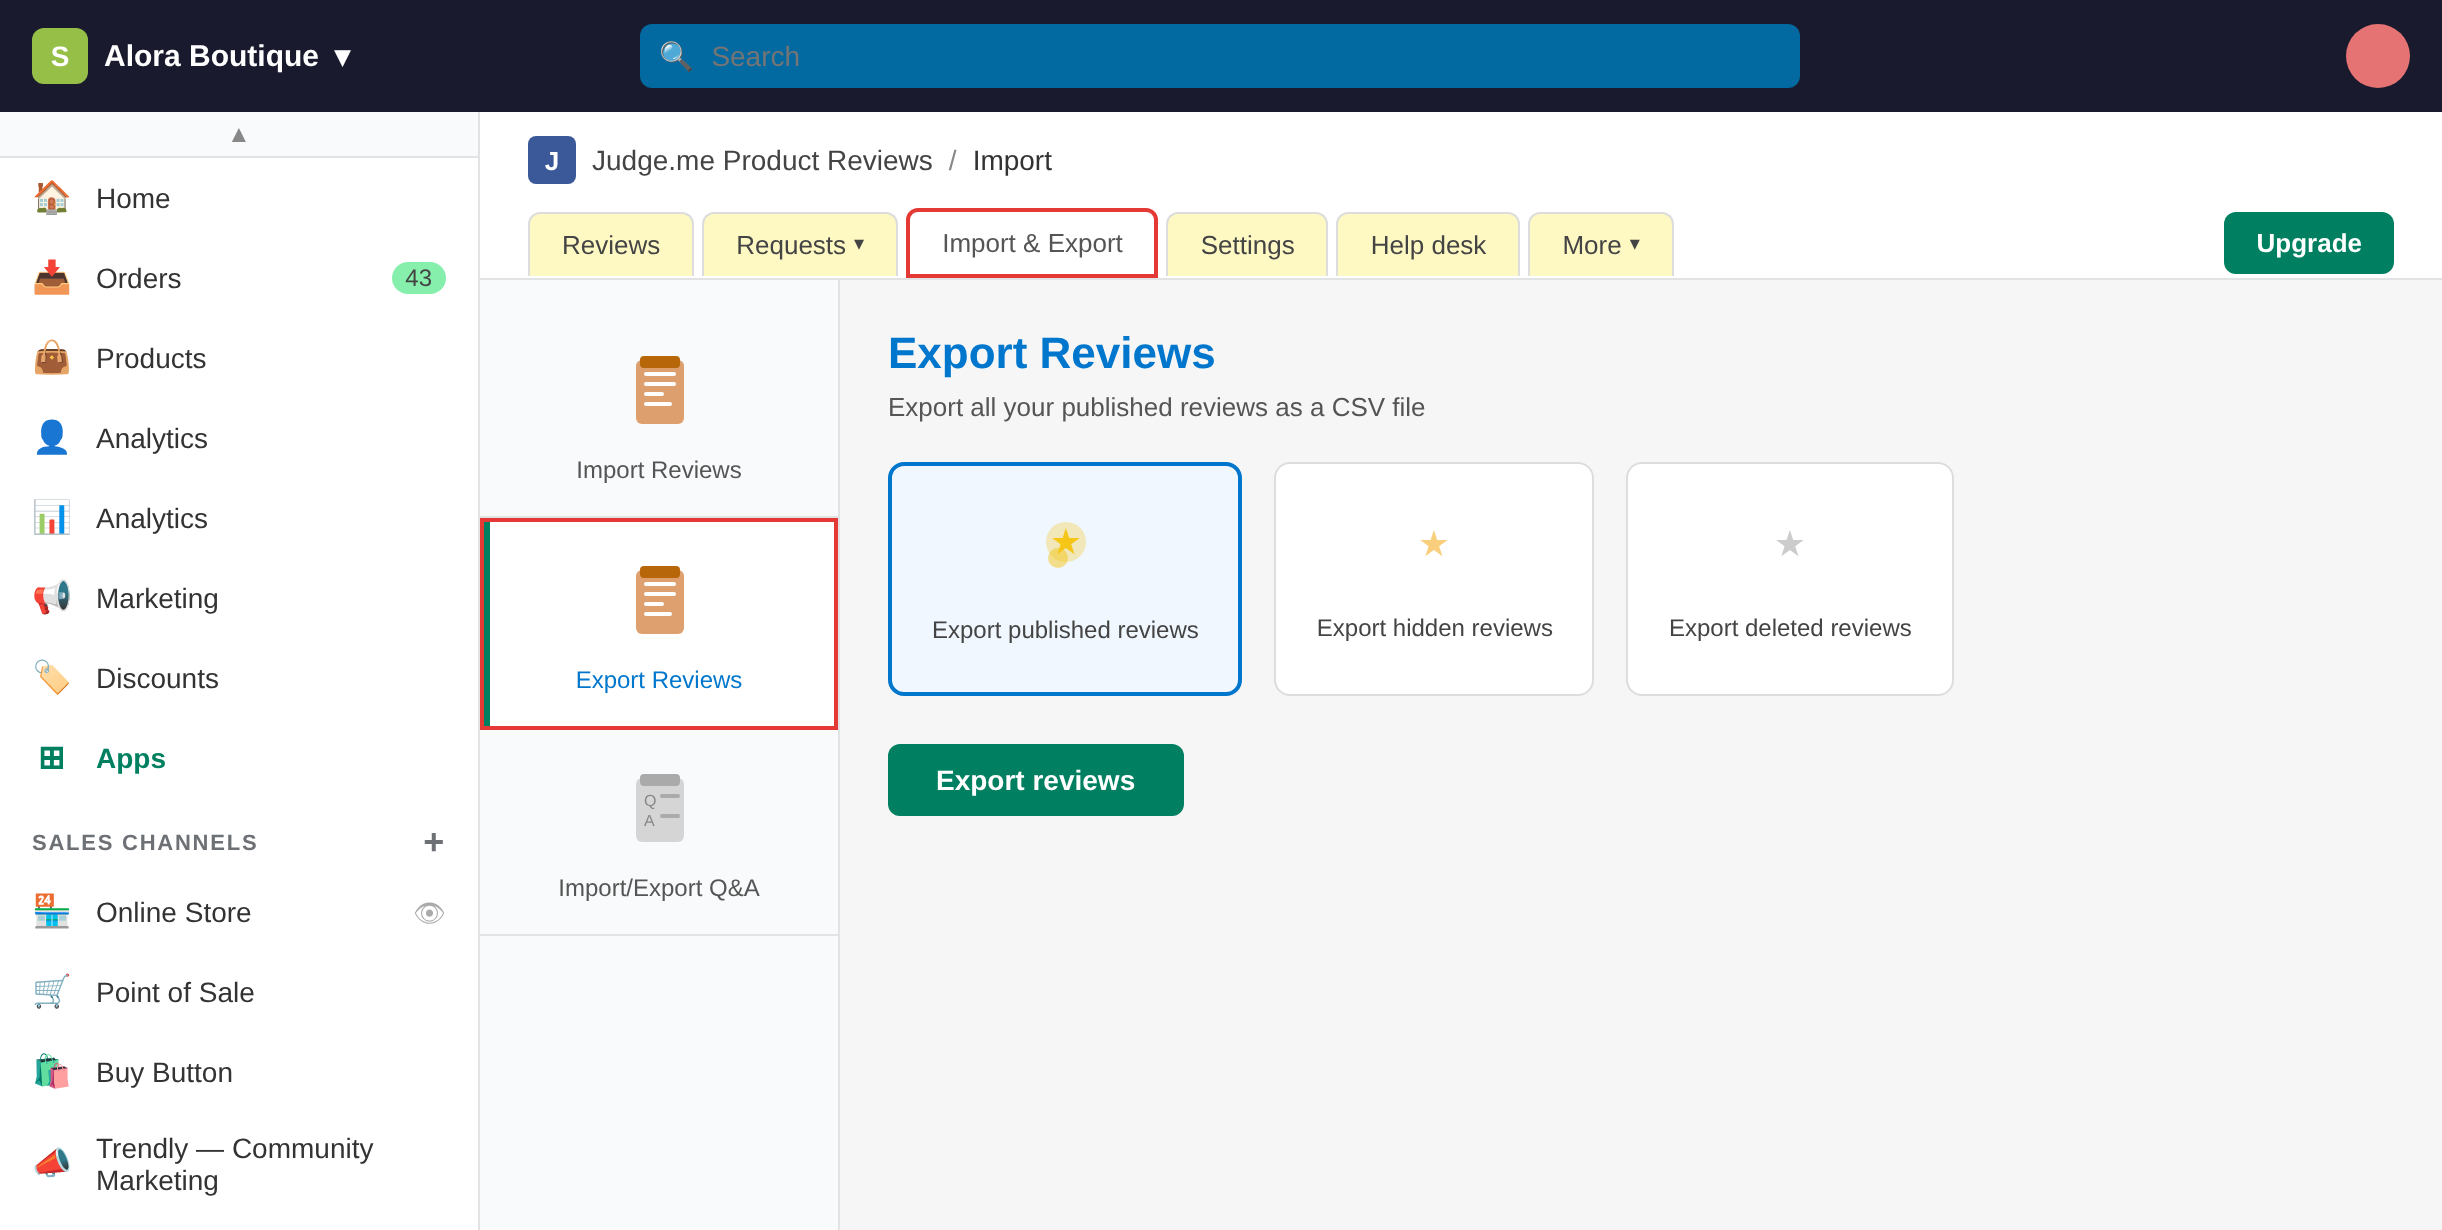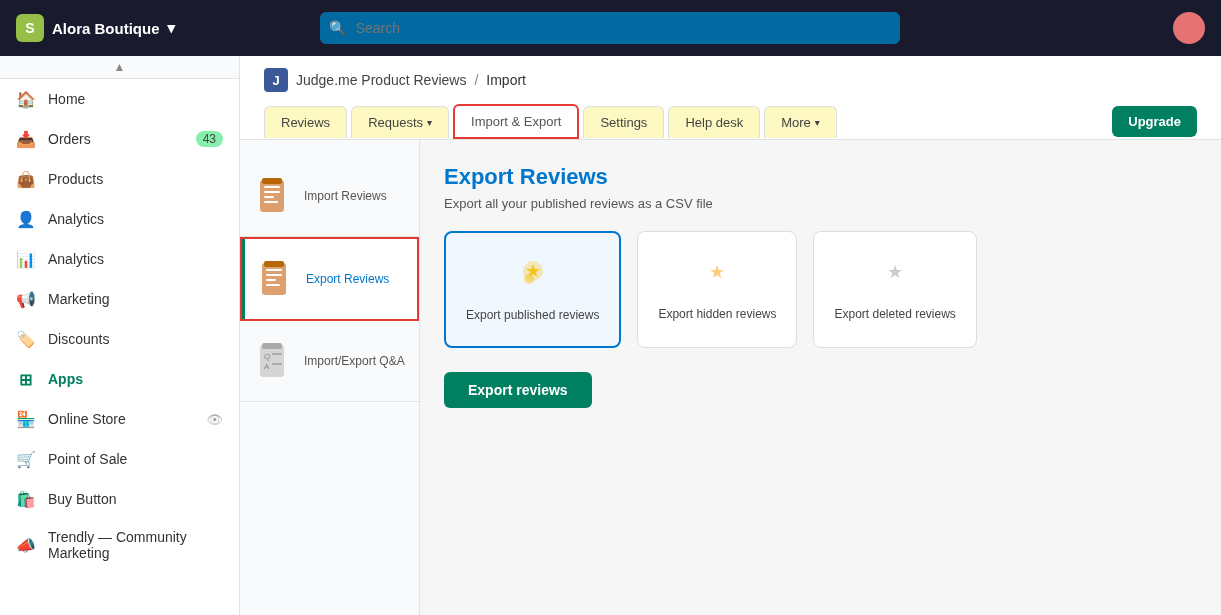--- a/index.html
+++ b/index.html
@@ -43,21 +43,21 @@
     .app-tab { padding: 8px 16px; border: 1px solid #ddd; border-bottom: none; border-radius: 6px 6px 0 0; background: #fef9c3; cursor: pointer; font-size: 13px; color: #444; transition: background 0.1s; display: flex; align-items: center; gap: 4px; }
     .app-tab.highlighted { border: 2px solid #e53935; background: #fff9; color: #555; }
     .app-tab .chevron { font-size: 10px; }
     .upgrade-btn { margin-left: auto; background: #008060; color: white; padding: 8px 16px; border-radius: 6px; border: none; cursor: pointer; font-size: 13px; font-weight: 600; text-align: right; }
 
     
     .app-body { display: flex; flex: 1; overflow: hidden; }
 
     
     .left-panel { width: 180px; background: #f9fafb; border-right: 1px solid #e1e3e5; padding: 16px 0; flex-shrink: 0; overflow-y: auto; }
-    .panel-item { display: flex; flex-direction: row; align-items: center; padding: 16px 8px; cursor: pointer; gap: 8px; font-size: 12px; color: #444; text-align: center; border-bottom: 1px solid #e1e3e5; }
+    .panel-item { display: flex; flex-direction: column; align-items: center; padding: 16px 8px; cursor: pointer; gap: 8px; font-size: 12px; color: #444; text-align: center; border-bottom: 1px solid #e1e3e5; }
     .panel-icon { width: 48px; height: 48px; display: flex; align-items: center; justify-content: center; font-size: 32px; }
     .panel-item-label { font-size: 12px; color: #555; }
 
     
     .right-content { flex: 1; padding: 24px; overflow-y: auto; }
     .section-title { font-size: 22px; color: #0077cc; font-weight: 600; margin-bottom: 6px; }
     .section-subtitle { font-size: 13px; color: #555; margin-bottom: 20px; }
 
     
     .export-options { display: flex; gap: 16px; margin-bottom: 24px; }
@@ -120,20 +120,24 @@
     </div>
     <div class="sidebar-item">
       <span class="icon">🏷️</span>
       <span>Discounts</span>
     </div>
     <div class="sidebar-item active">
       <span class="icon">⊞</span>
       <span>Apps</span>
     </div>
 
+    <div class="sidebar-section">
+      <span>SALES CHANNELS</span>
+      <span class="add-btn">+</span>
+    </div>
 
     <div class="sidebar-item">
       <span class="icon">🏪</span>
       <span>Online Store</span>
       <span class="eye-icon">👁</span>
     </div>
     <div class="sidebar-item">
       <span class="icon">🛒</span>
       <span>Point of Sale</span>
     </div>

